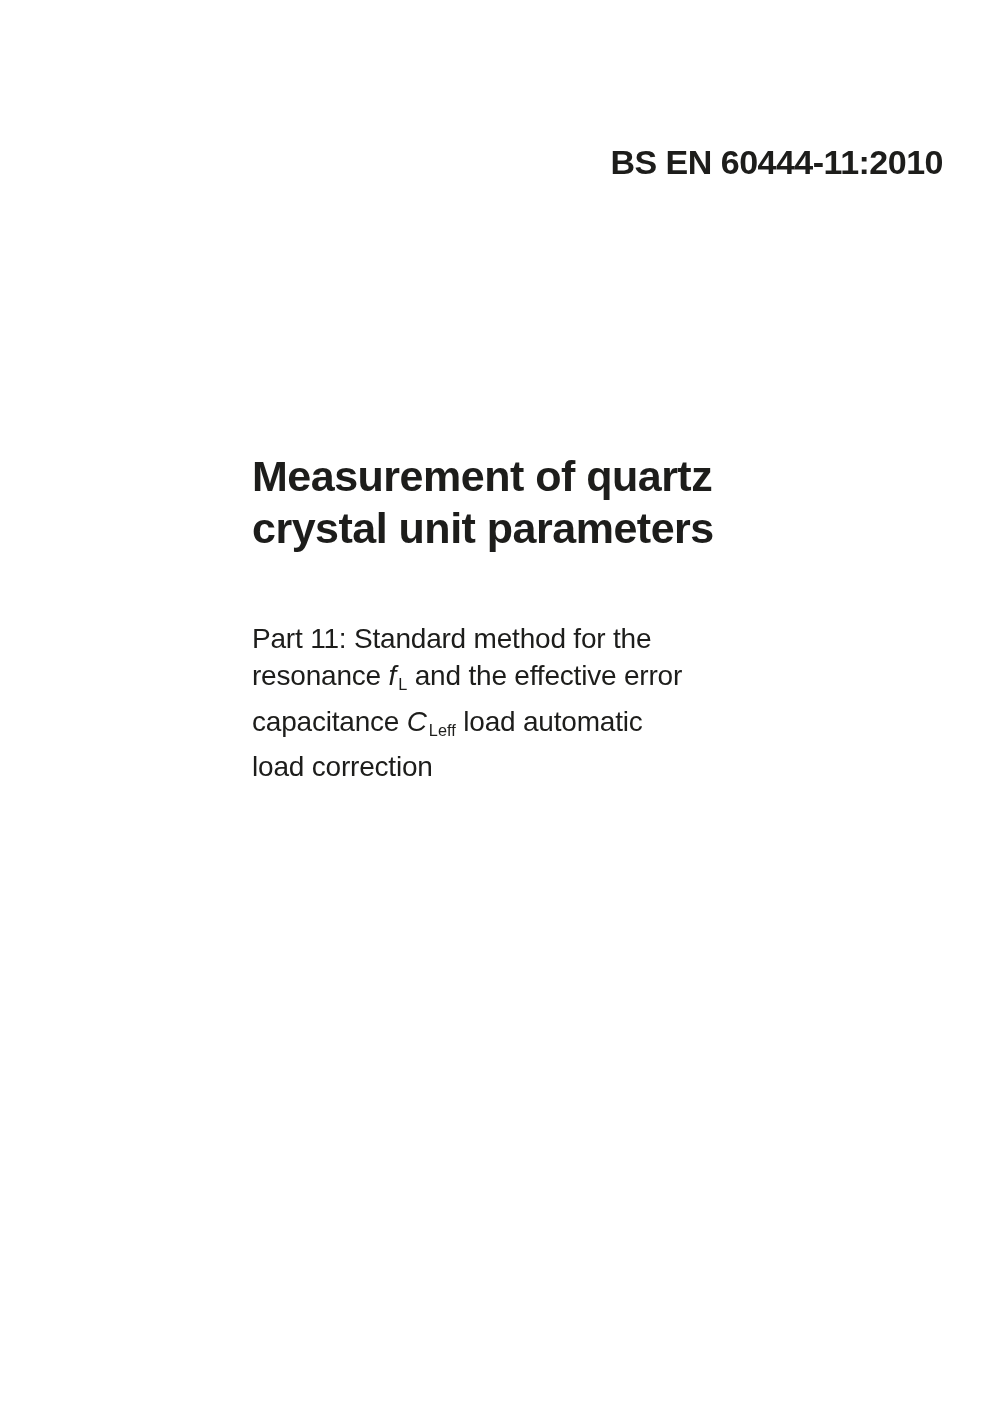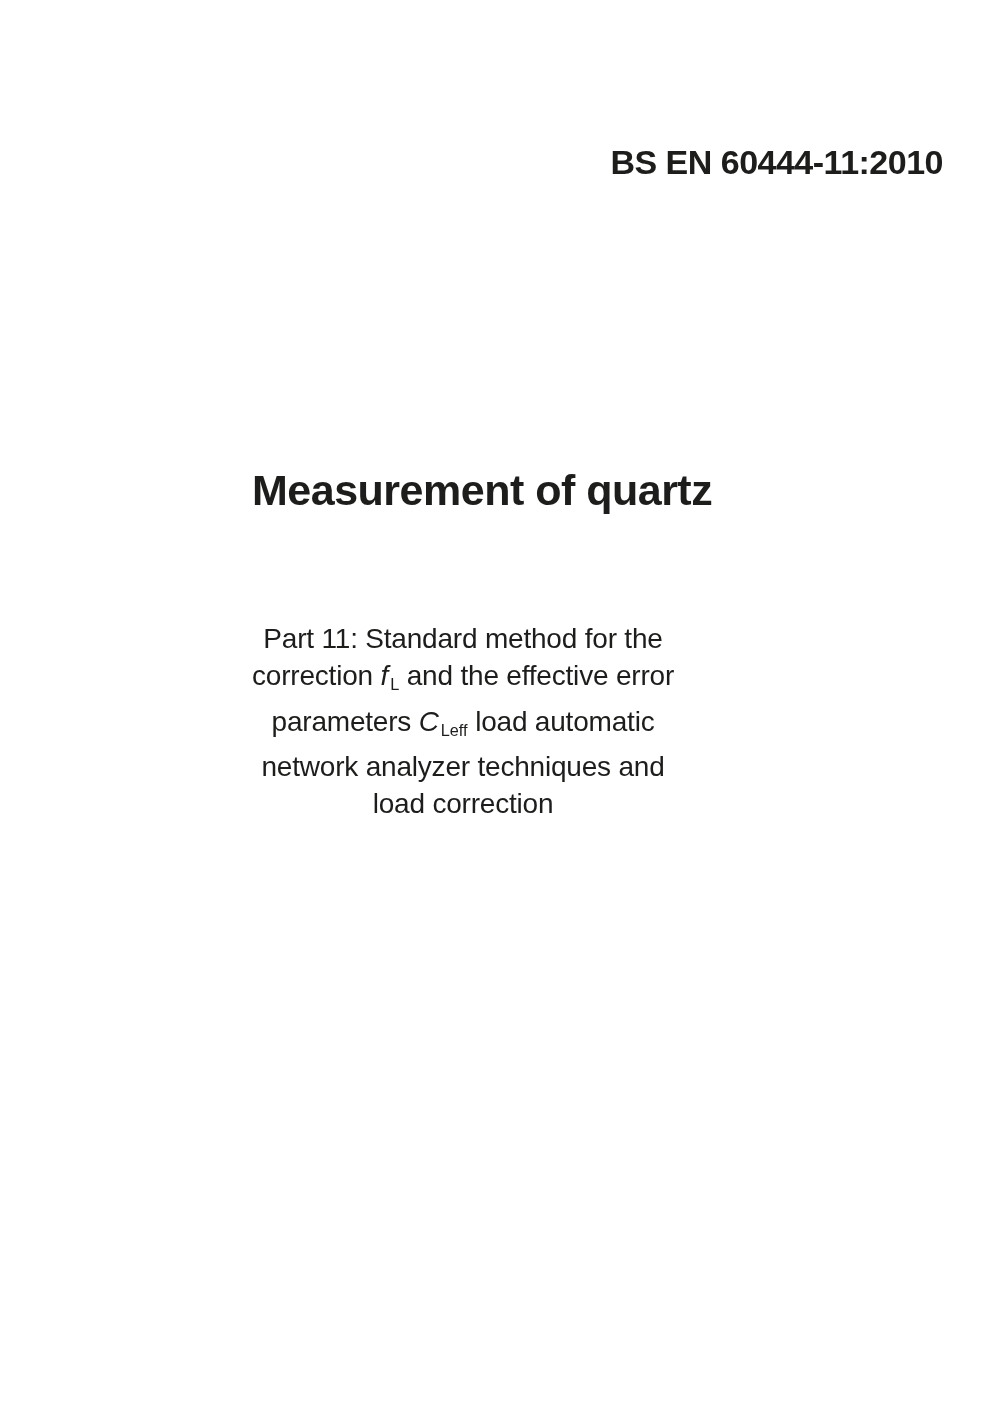--- a/index.html
+++ b/index.html
@@ -21,58 +21,58 @@
     top: 143px;
     right: 49px;
     font-size: 34px;
     font-weight: 700;
     letter-spacing: -0.5px;
     white-space: nowrap;
   }
   .title-block {
     position: absolute;
     left: 252px;
-    top: 464px;
+    top: 450px;
     font-size: 43px;
     font-weight: 700;
     line-height: 52px;
     letter-spacing: -0.5px;
   }
   .subtitle-block {
     position: absolute;
     left: 252px;
     top: 620px;
     font-size: 28px;
     font-weight: 400;
     line-height: 37px;
     letter-spacing: -0.2px;
   }
-  .rich-line { white-space: nowrap; text-align: center; }
+  .rich-line { white-space: nowrap; }
   .seg-italic {
     font-style: italic;
     padding-right: 2px;
   }
   .seg-sub {
     font-size: 0.58em;
     vertical-align: -0.28em;
     letter-spacing: 0;
   }
 </style>
 </head>
 <body>
 
 <div class="page">
 
   <div class="doc-ref">BS EN 60444-11:2010</div>
 
   <div class="title-block">
     <div>Measurement of quartz</div>
+    <div>crystal unit parameters</div>
   </div>
 
   <div class="subtitle-block">
       <div class="rich-line"><span>Part 11: Standard method for the</span></div>
-      <div class="rich-line"><span>correction </span><span class="seg-italic">f</span><span class="seg-sub">L</span><span> and the effective error</span></div>
-      <div class="rich-line"><span>parameters </span><span class="seg-italic">C</span><span class="seg-sub">Leff</span><span> load automatic</span></div>
-      <div class="rich-line"><span>network analyzer techniques and</span></div>
+      <div class="rich-line"><span>resonance </span><span class="seg-italic">f</span><span class="seg-sub">L</span><span> and the effective error</span></div>
+      <div class="rich-line"><span>capacitance </span><span class="seg-italic">C</span><span class="seg-sub">Leff</span><span> load automatic</span></div>
       <div class="rich-line"><span>load correction</span></div>
     </div>
 
 </div>
 
 </body></html>

